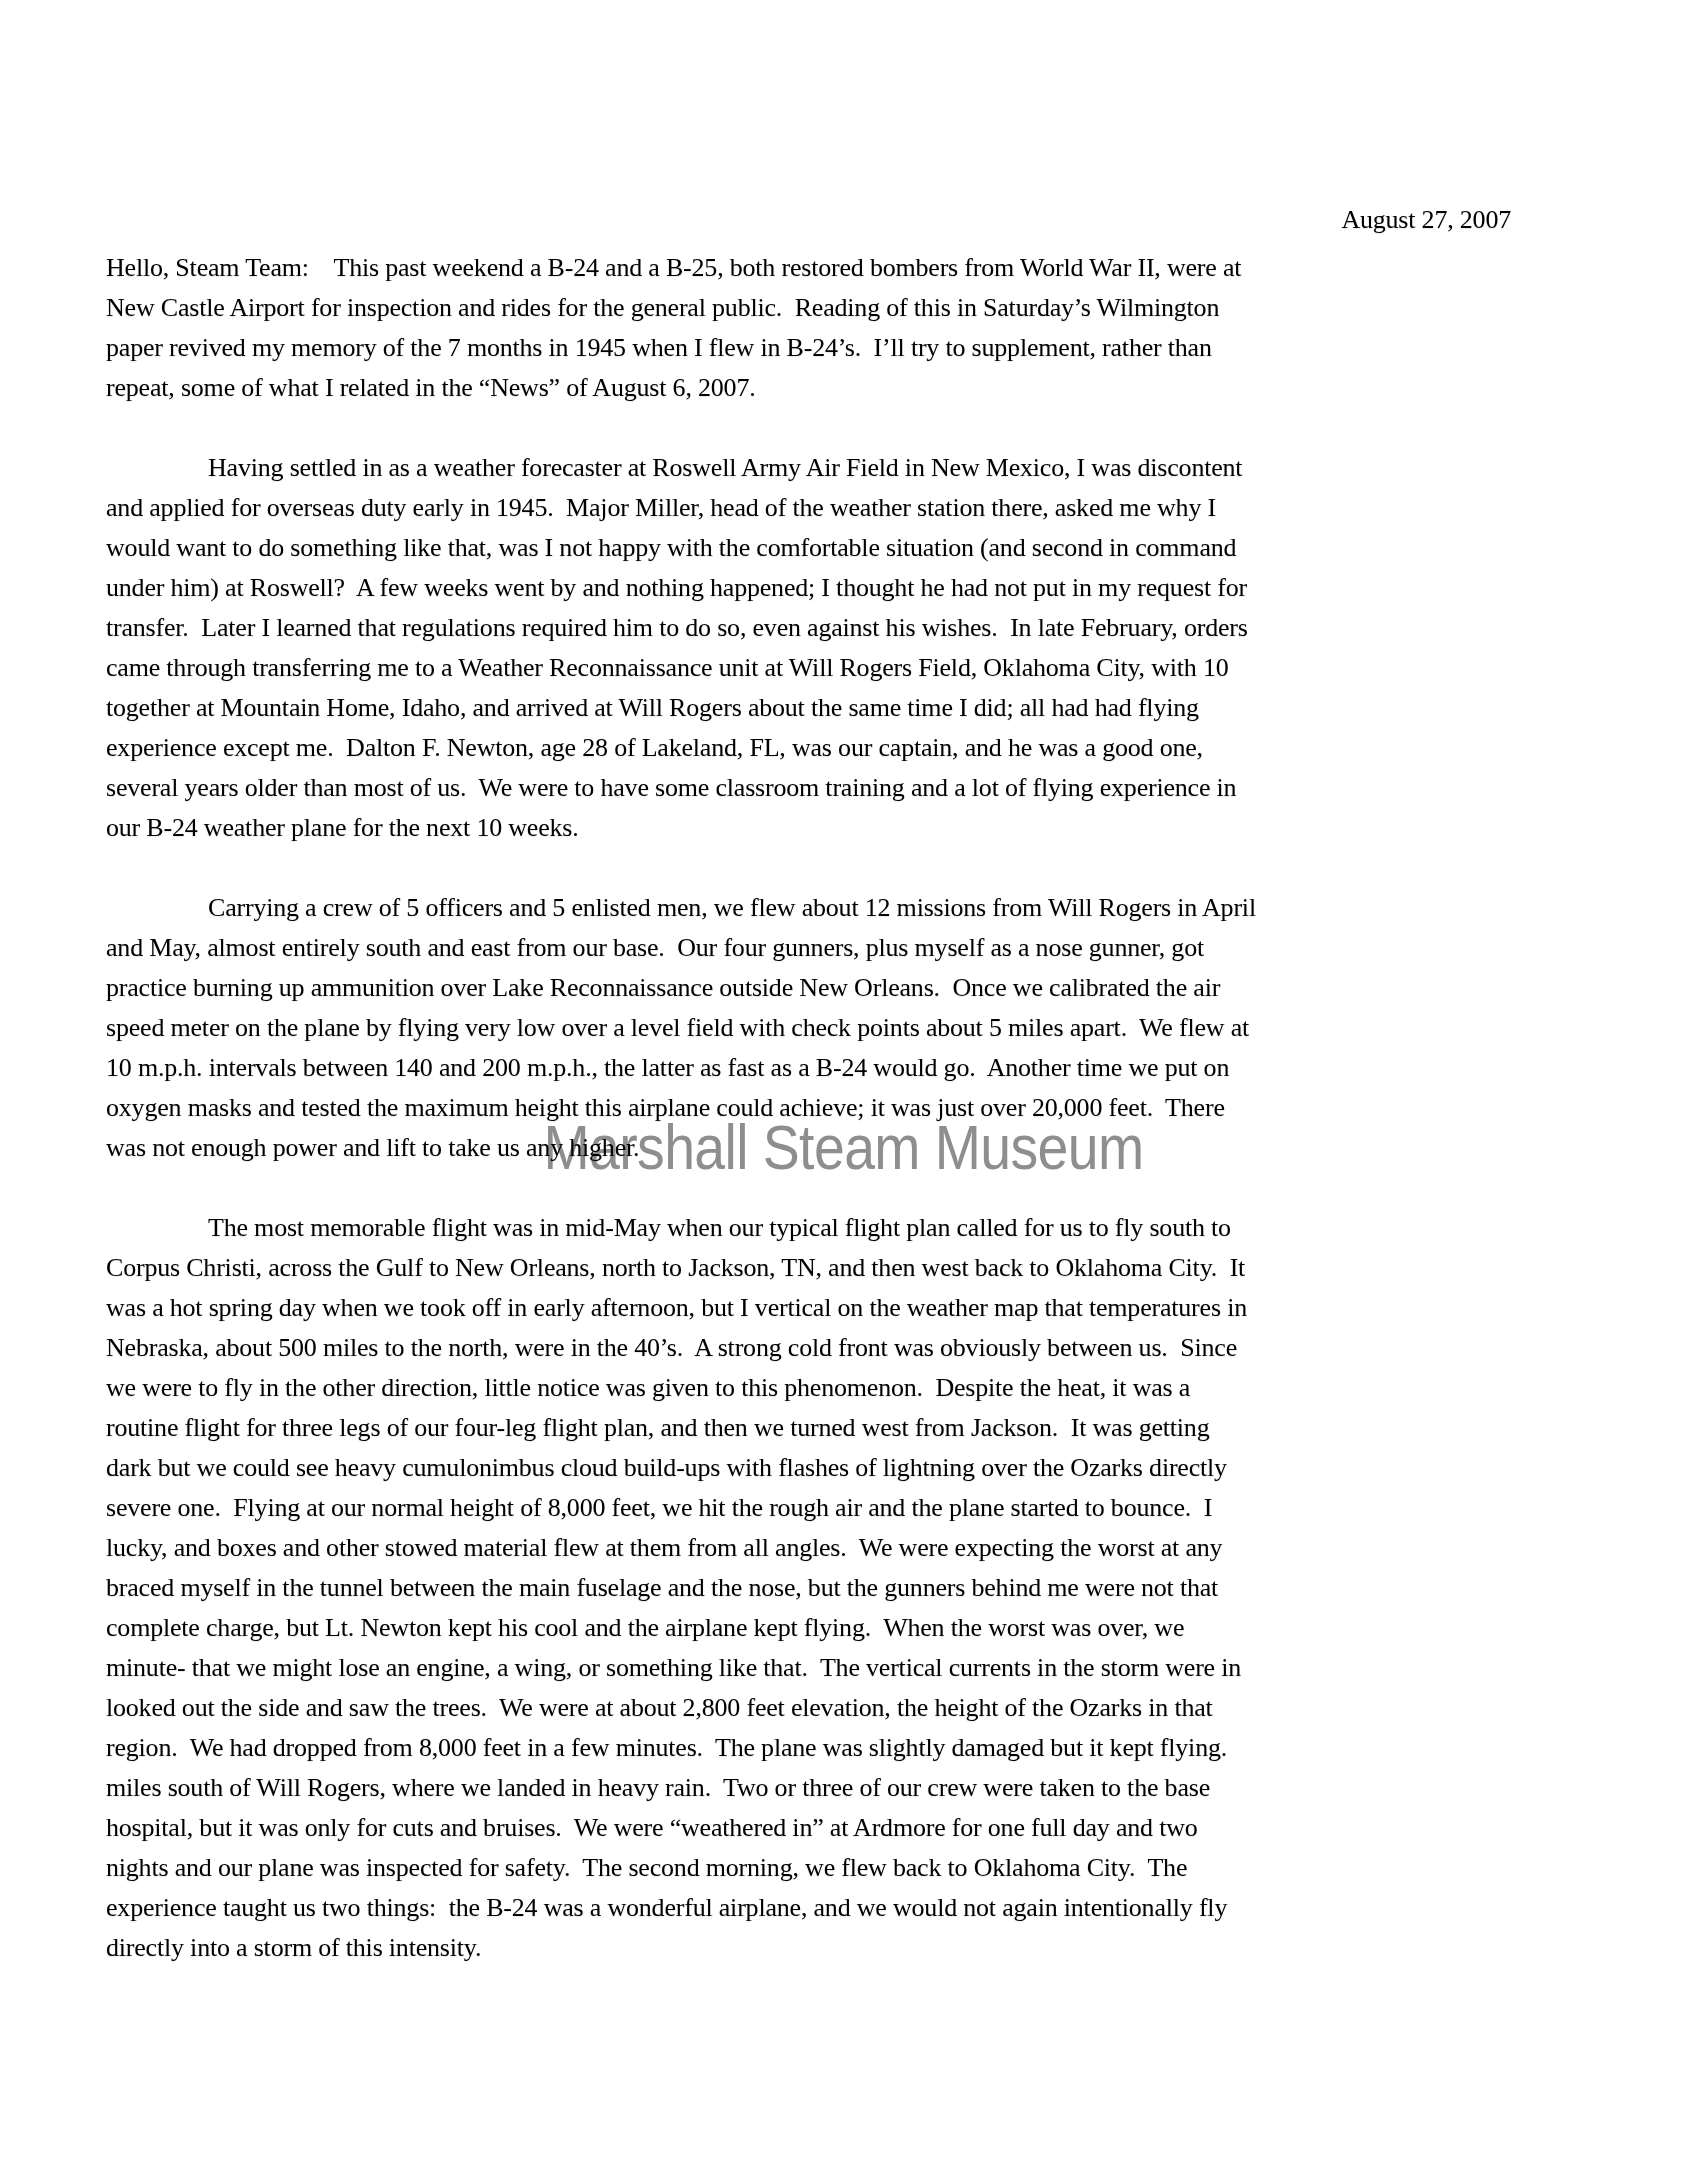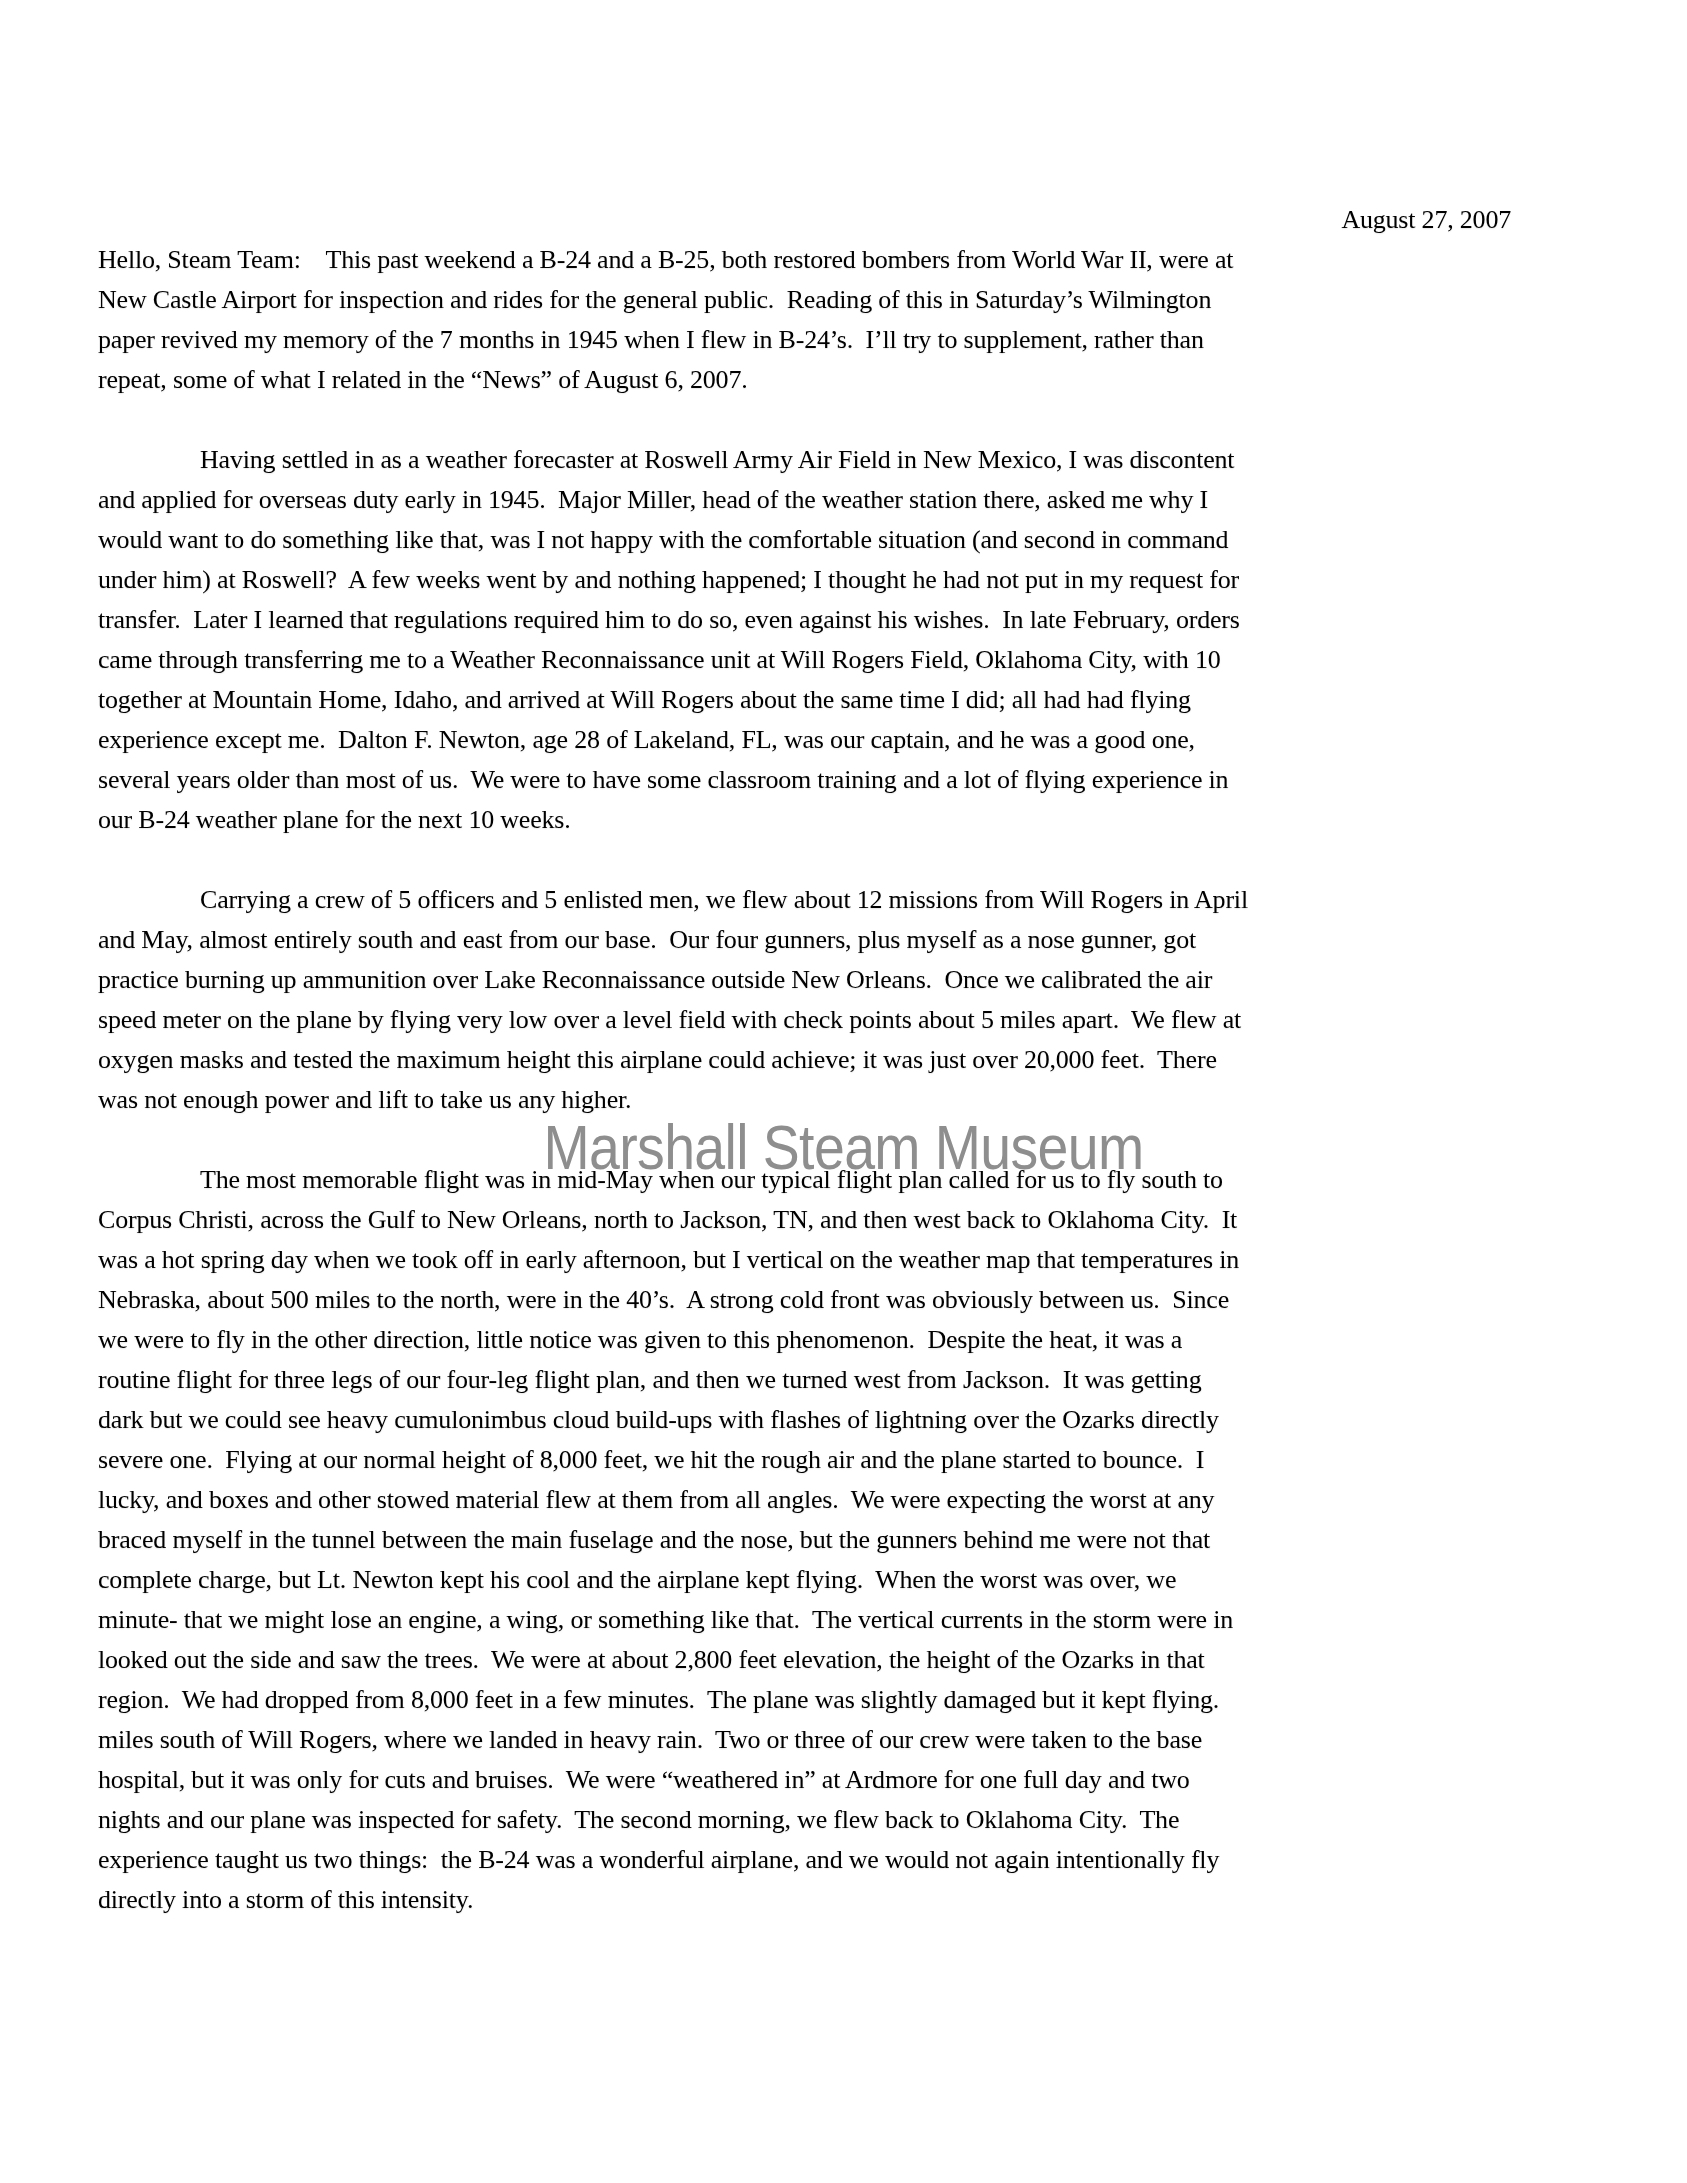--- a/index.html
+++ b/index.html
@@ -27,21 +27,21 @@
     white-space: pre;
     font-size: 26px;
     line-height: 40px;
     letter-spacing: -0.2px;
     text-shadow: 0 1.4px 1.4px rgba(0,0,0,0.10);
   }
   .date-line {
     text-align: right;
     padding-right: 7px;
   }
-  .paragraph { margin: 0; }
+  .paragraph { margin: 8px; }
   .paragraph + .paragraph { margin-top: 40px; }
   .paragraph.indented .line:first-child { padding-left: 102px; }
   .watermark {
     position: absolute;
     top: 1116px;
     left: 0;
     width: 100%;
     text-align: center;
     z-index: 1;
     font-family: "Liberation Sans", "DejaVu Sans", sans-serif;
@@ -79,20 +79,21 @@
           <div class="line">together at Mountain Home, Idaho, and arrived at Will Rogers about the same time I did; all had had flying</div>
           <div class="line">experience except me.  Dalton F. Newton, age 28 of Lakeland, FL, was our captain, and he was a good one,</div>
           <div class="line">several years older than most of us.  We were to have some classroom training and a lot of flying experience in</div>
           <div class="line">our B-24 weather plane for the next 10 weeks.</div>
         </div>
         <div class="paragraph indented">
           <div class="line">Carrying a crew of 5 officers and 5 enlisted men, we flew about 12 missions from Will Rogers in April</div>
           <div class="line">and May, almost entirely south and east from our base.  Our four gunners, plus myself as a nose gunner, got</div>
           <div class="line">practice burning up ammunition over Lake Reconnaissance outside New Orleans.  Once we calibrated the air</div>
           <div class="line">speed meter on the plane by flying very low over a level field with check points about 5 miles apart.  We flew at</div>
+          <div class="line">10 m.p.h. intervals between 140 and 200 m.p.h., the latter as fast as a B-24 would go.  Another time we put on</div>
           <div class="line">oxygen masks and tested the maximum height this airplane could achieve; it was just over 20,000 feet.  There</div>
           <div class="line">was not enough power and lift to take us any higher.</div>
         </div>
         <div class="paragraph indented">
           <div class="line">The most memorable flight was in mid-May when our typical flight plan called for us to fly south to</div>
           <div class="line">Corpus Christi, across the Gulf to New Orleans, north to Jackson, TN, and then west back to Oklahoma City.  It</div>
           <div class="line">was a hot spring day when we took off in early afternoon, but I vertical on the weather map that temperatures in</div>
           <div class="line">Nebraska, about 500 miles to the north, were in the 40’s.  A strong cold front was obviously between us.  Since</div>
           <div class="line">we were to fly in the other direction, little notice was given to this phenomenon.  Despite the heat, it was a</div>
           <div class="line">routine flight for three legs of our four-leg flight plan, and then we turned west from Jackson.  It was getting</div>

